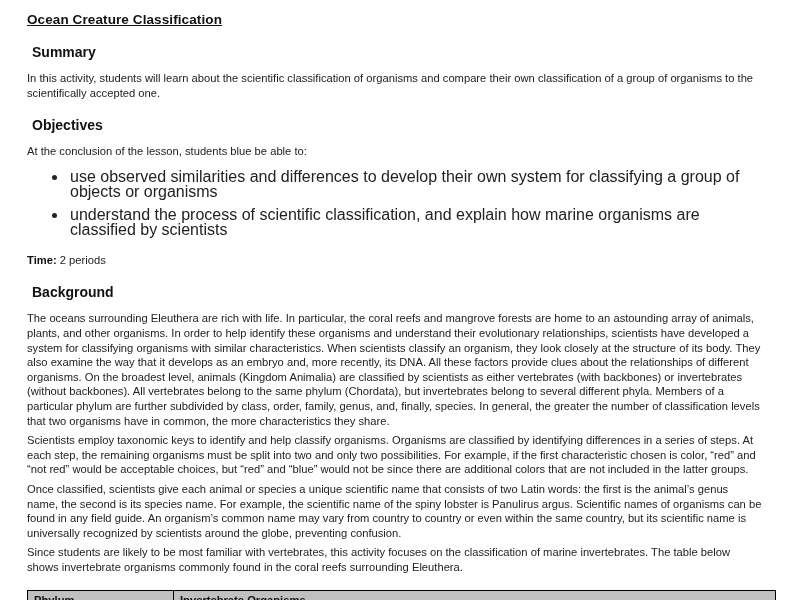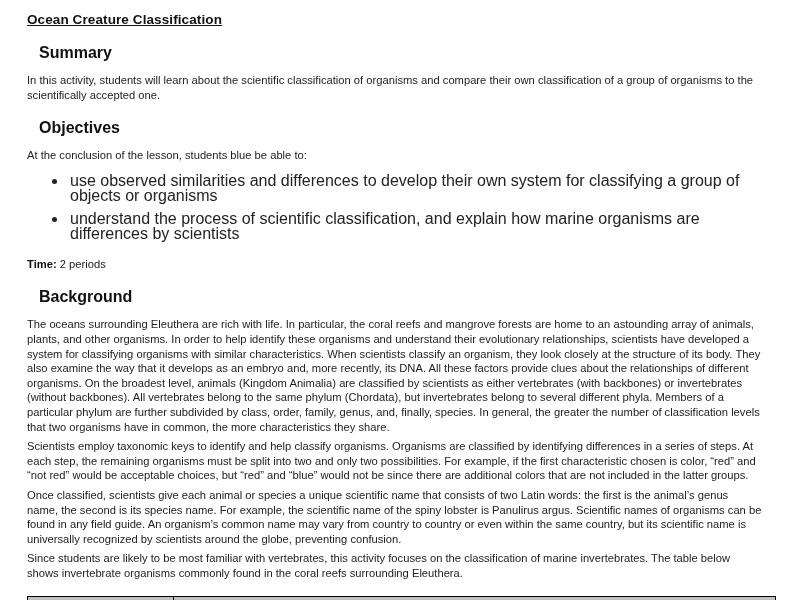--- a/index.html
+++ b/index.html
@@ -23,24 +23,24 @@
   }
   .doc-title {
     font-size: 13.5px;
     font-weight: bold;
     text-decoration: underline;
     color: #111111;
     margin: 4px 0 0 0;
     letter-spacing: 0.1px;
   }
   .sec-head {
-    font-size: 16px;
+    font-size: 14px;
     font-weight: bold;
     color: #111111;
-    margin: 17px 0 0 12px;
+    margin: 17px 0 0 5px;
   }
   p.body-text {
     font-size: 11.2px;
     line-height: 14.6px;
     margin: 11px 0 0 0;
     color: #222222;
     text-align: left;
   }
   p.body-text.tight {
     margin-top: 5px;
@@ -98,21 +98,21 @@
   <h2 class="sec-head">Summary</h2>
 
   <p class="body-text">In this activity, students will learn about the scientific classification of organisms and compare their own classification of a group of organisms to the scientifically accepted one.</p>
 
   <h2 class="sec-head">Objectives</h2>
 
   <p class="body-text">At the conclusion of the lesson, students blue be able to:</p>
 
   <ul class="objectives">
     <li>use observed similarities and differences to develop their own system for classifying a group of objects or organisms</li>
-    <li>understand the process of scientific classification, and explain how marine organisms are differences by scientists</li>
+    <li>understand the process of scientific classification, and explain how marine organisms are classified by scientists</li>
   </ul>
 
   <p class="time-line"><span class="lbl">Time:</span> <span>2 periods</span></p>
 
   <h2 class="sec-head">Background</h2>
 
   <p class="body-text">The oceans surrounding Eleuthera are rich with life. In particular, the coral reefs and mangrove forests are home to an astounding array of animals, plants, and other organisms. In order to help identify these organisms and understand their evolutionary relationships, scientists have developed a system for classifying organisms with similar characteristics. When scientists classify an organism, they look closely at the structure of its body. They also examine the way that it develops as an embryo and, more recently, its DNA. All these factors provide clues about the relationships of different organisms. On the broadest level, animals (Kingdom Animalia) are classified by scientists as either vertebrates (with backbones) or invertebrates (without backbones). All vertebrates belong to the same phylum (Chordata), but invertebrates belong to several different phyla. Members of a particular phylum are further subdivided by class, order, family, genus, and, finally, species. In general, the greater the number of classification levels that two organisms have in common, the more characteristics they share.</p>
 
   <p class="body-text tight">Scientists employ taxonomic keys to identify and help classify organisms. Organisms are classified by identifying differences in a series of steps. At each step, the remaining organisms must be split into two and only two possibilities. For example, if the first characteristic chosen is color, “red” and “not red” would be acceptable choices, but “red” and “blue” would not be since there are additional colors that are not included in the latter groups.</p>
 

